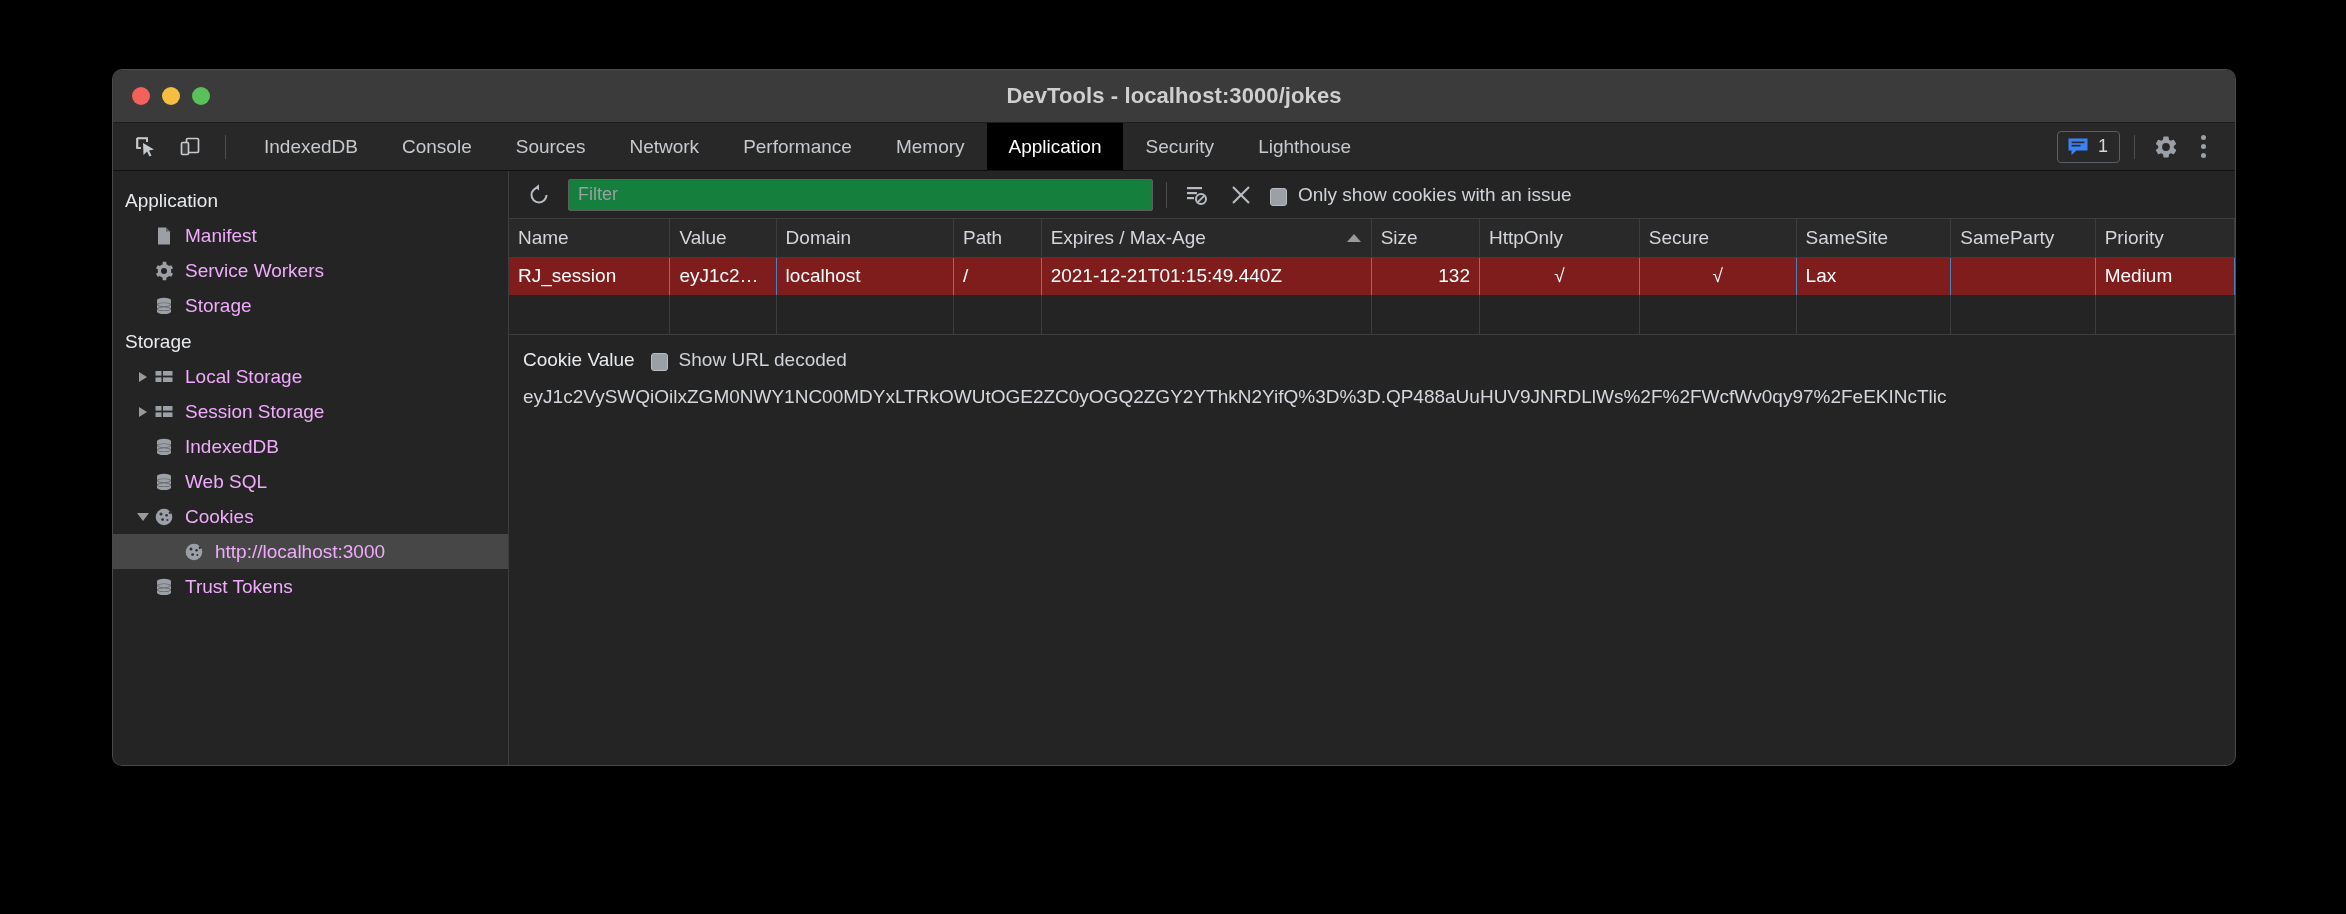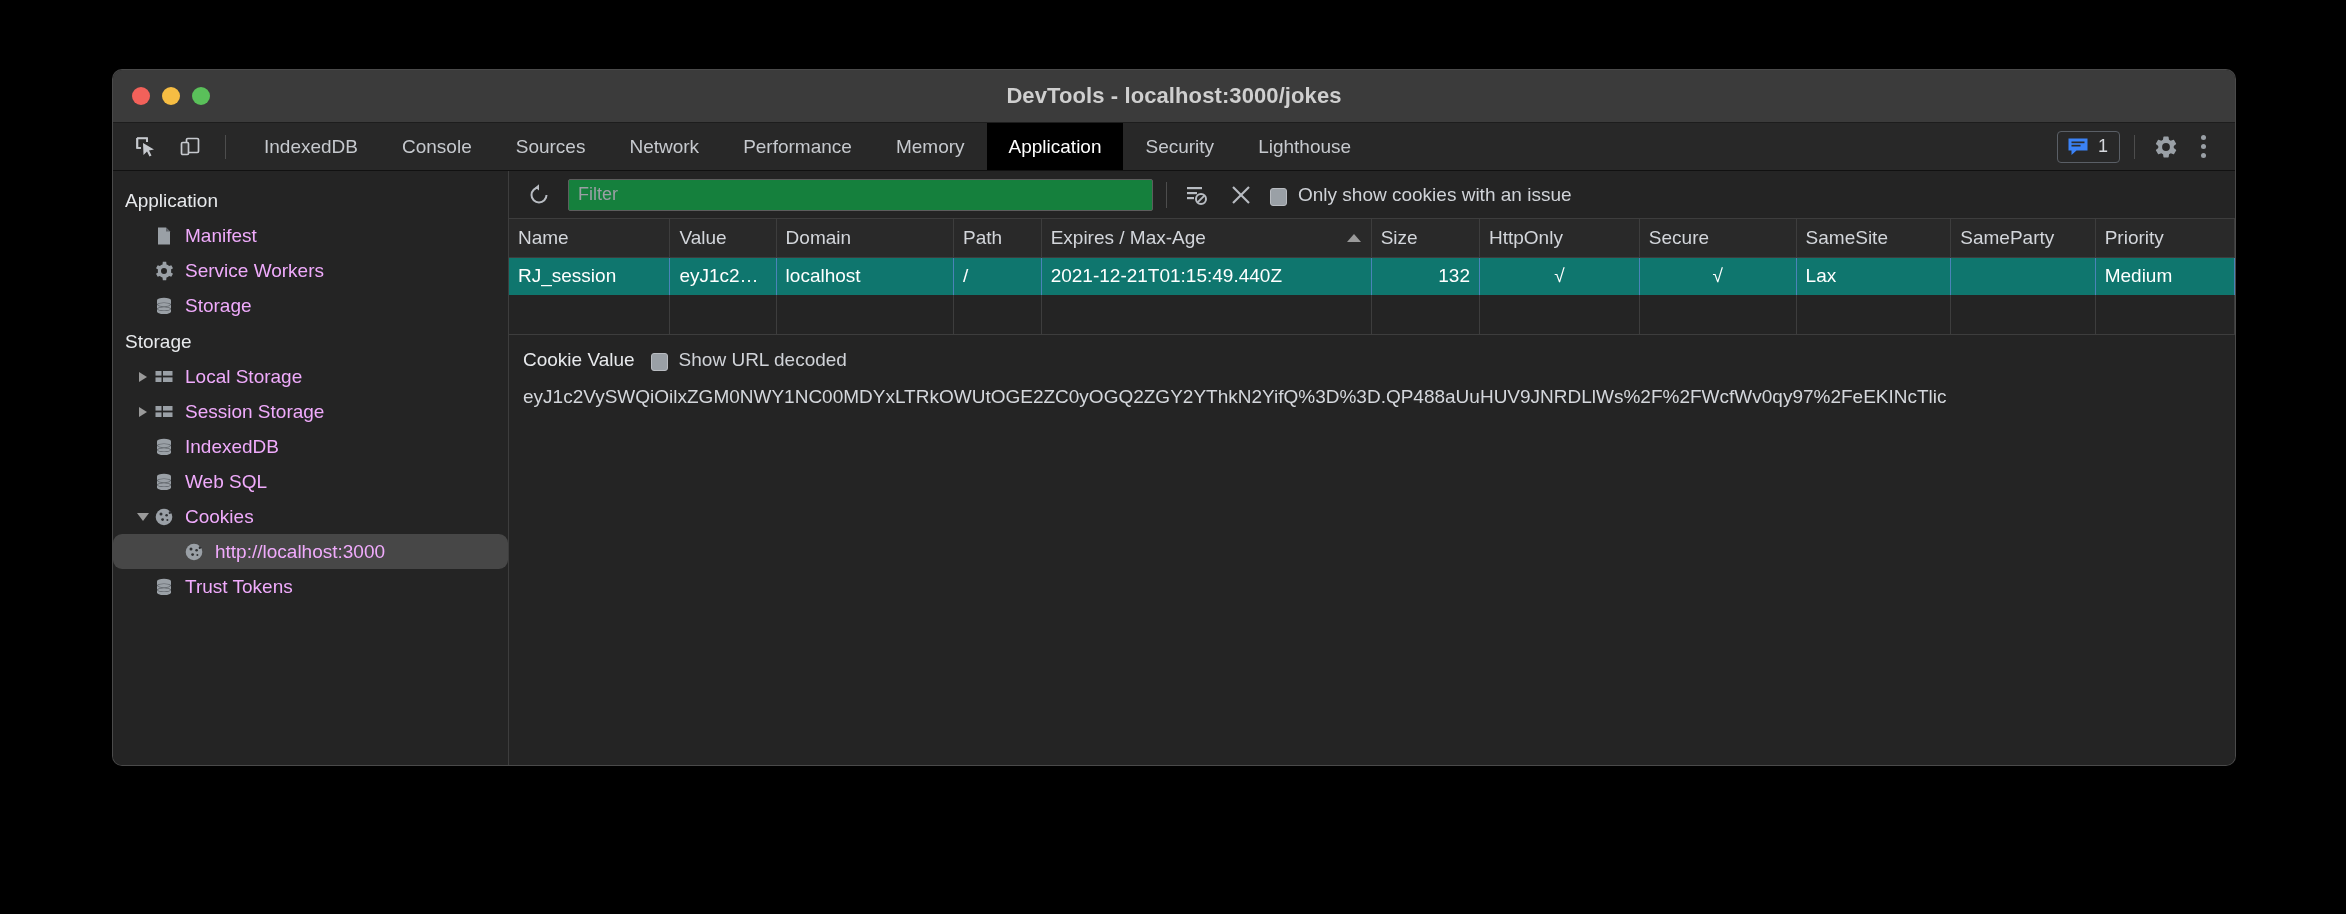--- a/index.html
+++ b/index.html
@@ -128,21 +128,21 @@
     padding: 8px 0 6px 12px;
   }
   .tree-row {
     display: flex; align-items: center;
     height: 35px;
     font-size: 19px;
     color: #f0abfc;
     padding-left: 12px;
     white-space: nowrap;
   }
-  .tree-row.selected { background: #474747; border-radius: 9px; }
+  .tree-row.selected { background: #474747; }
   .twisty {
     width: 20px; flex: 0 0 20px;
     display: flex; align-items: center; justify-content: center;
     margin-left: 8px;
   }
   .twisty.spacer { visibility: hidden; }
   .tri {
     width: 0; height: 0;
     border-left: 8px solid #9a9a9a;
     border-top: 5.5px solid transparent;
@@ -240,21 +240,21 @@
     border-bottom: 8px solid #9a9a9a;
   }
   table.cookies td {
     height: 38px;
     padding: 0 9px;
     border-right: 1px solid #3d3d3d;
     color: #e8eaed;
     white-space: nowrap;
     overflow: hidden;
   }
-  tr.row-selected td { background: #0f766e; color: #ffffff; border-right-color: #4a83b8; }
+  tr.row-selected td { background: #7f1d1d; color: #ffffff; border-right-color: #4a83b8; }
   tr.row-empty td { background: #242424; height: 39px; border-bottom: 1px solid #3d3d3d; }
   td.num { text-align: right; }
   td.center { text-align: center; }
 
   
   #value-pane {
     flex: 1 1 auto;
     padding: 14px 0 0 0;
     min-height: 0;
     overflow: hidden;

